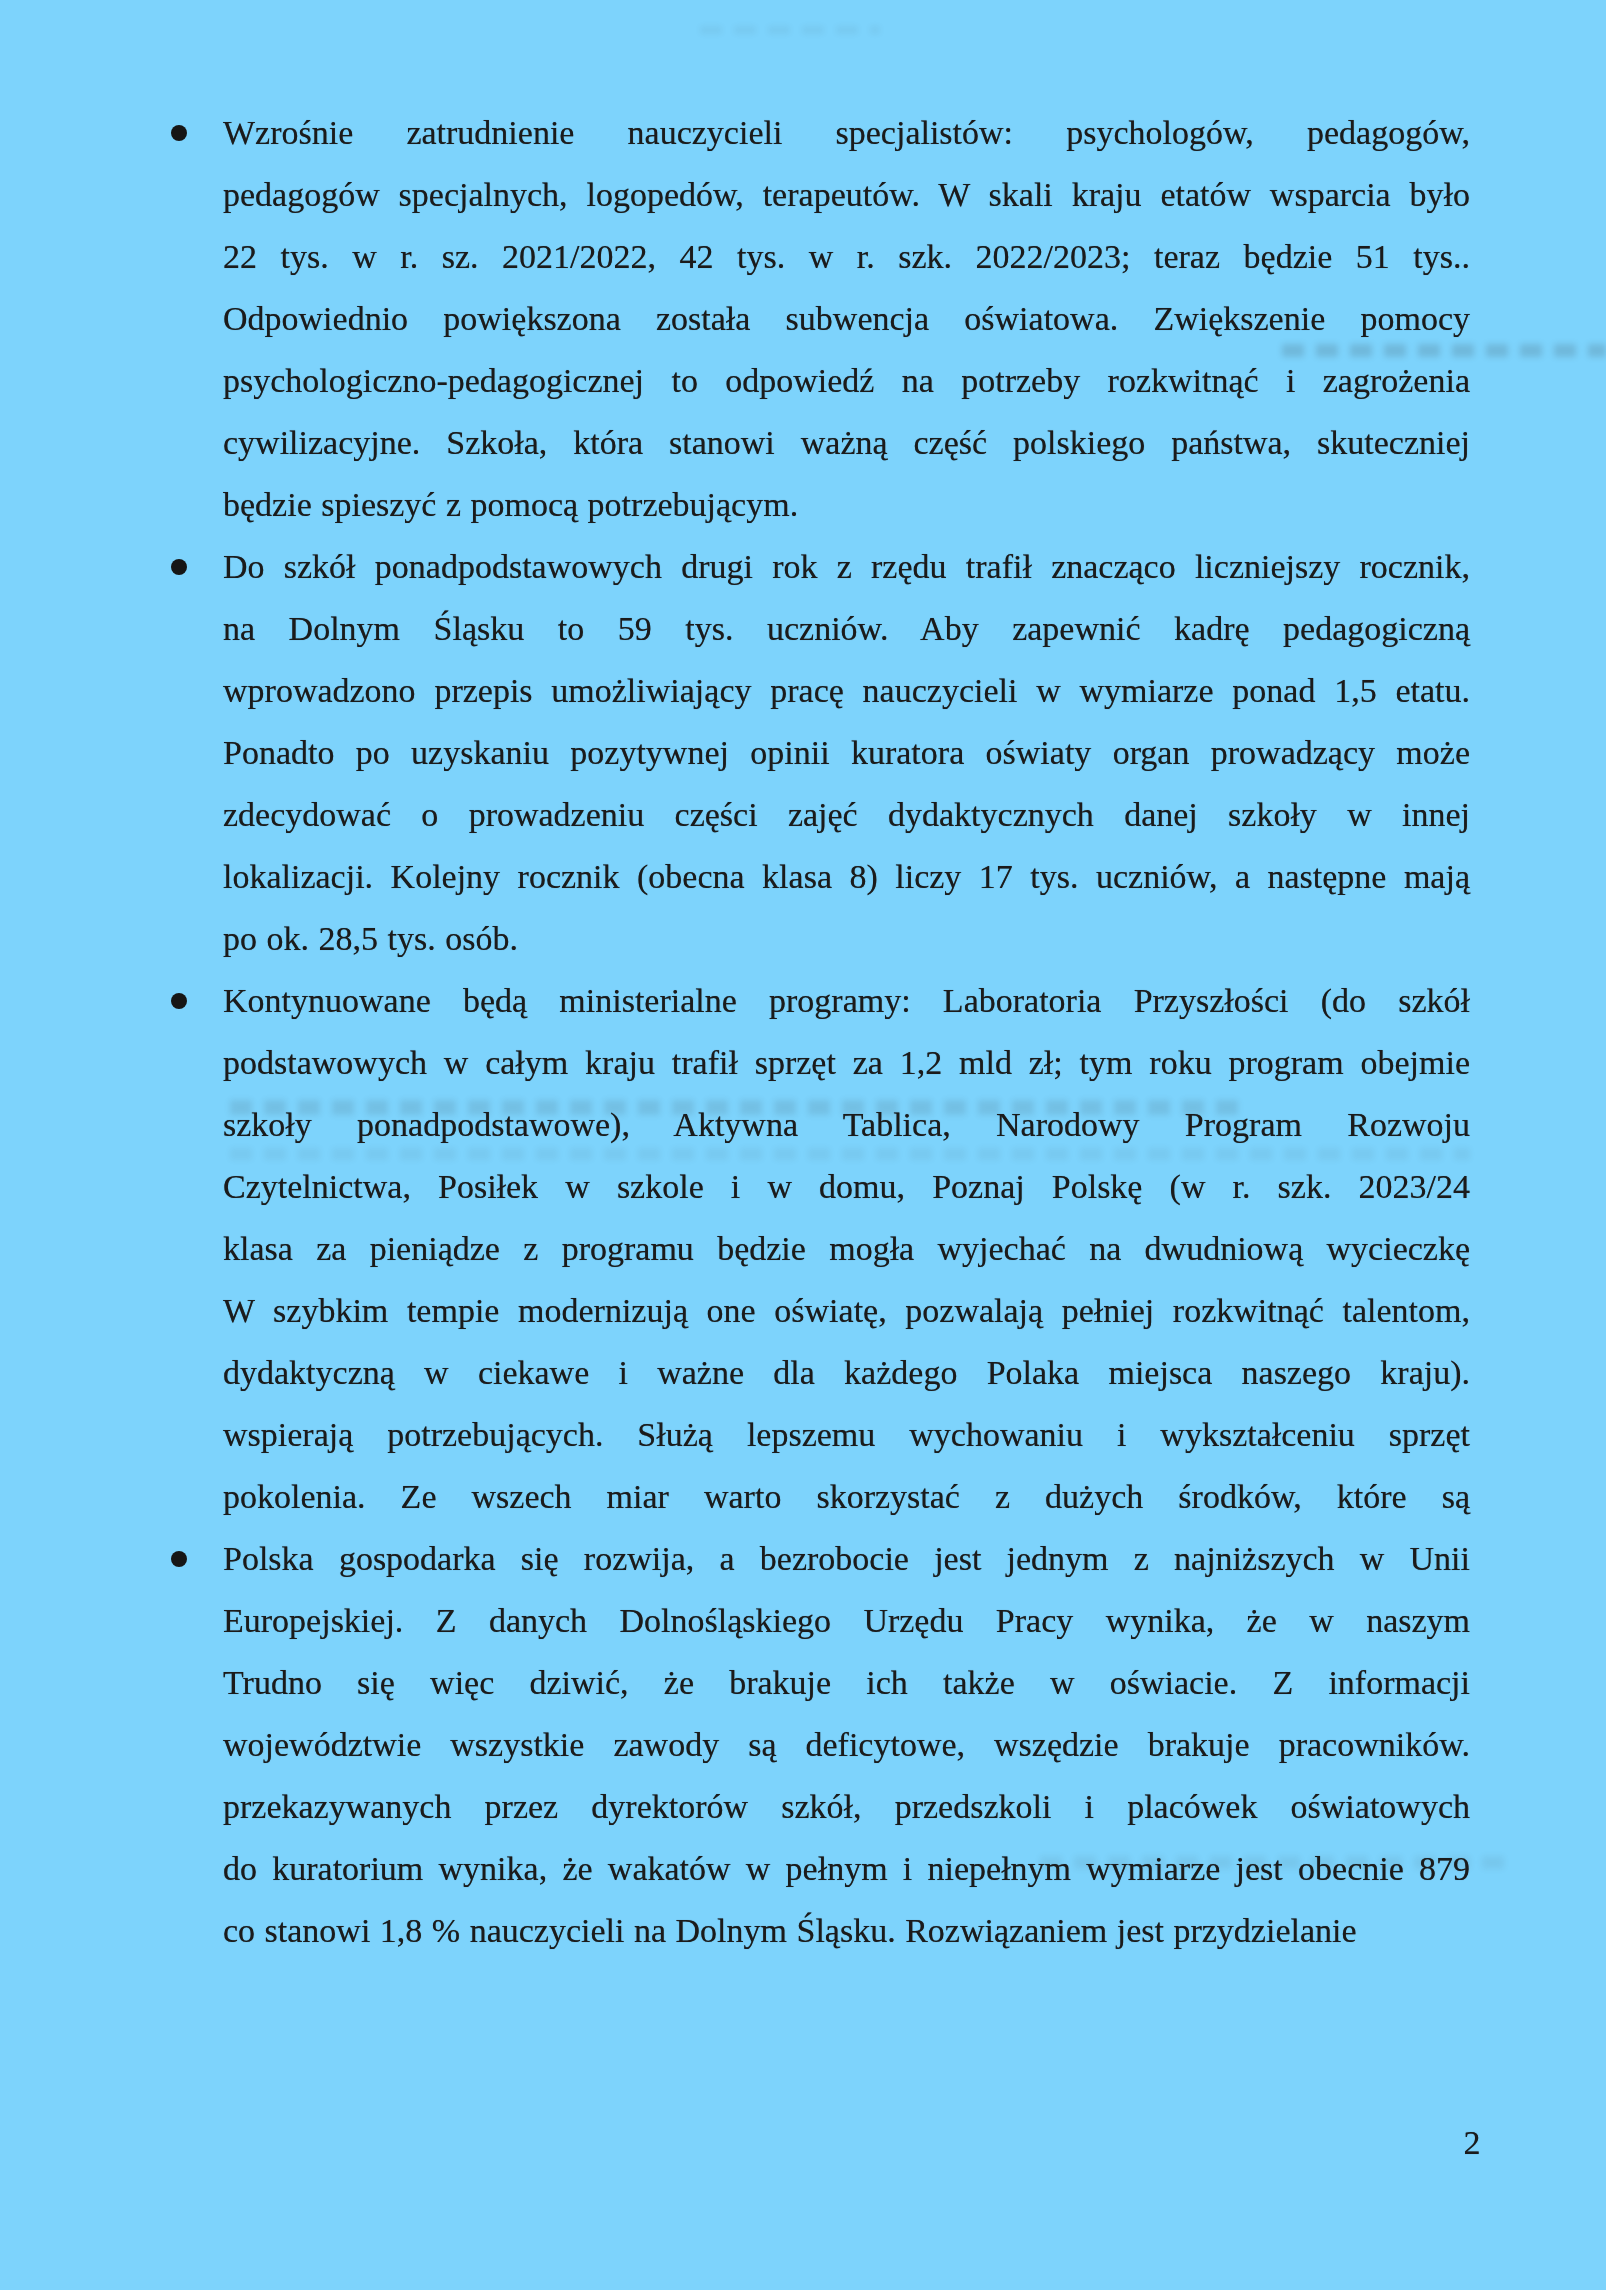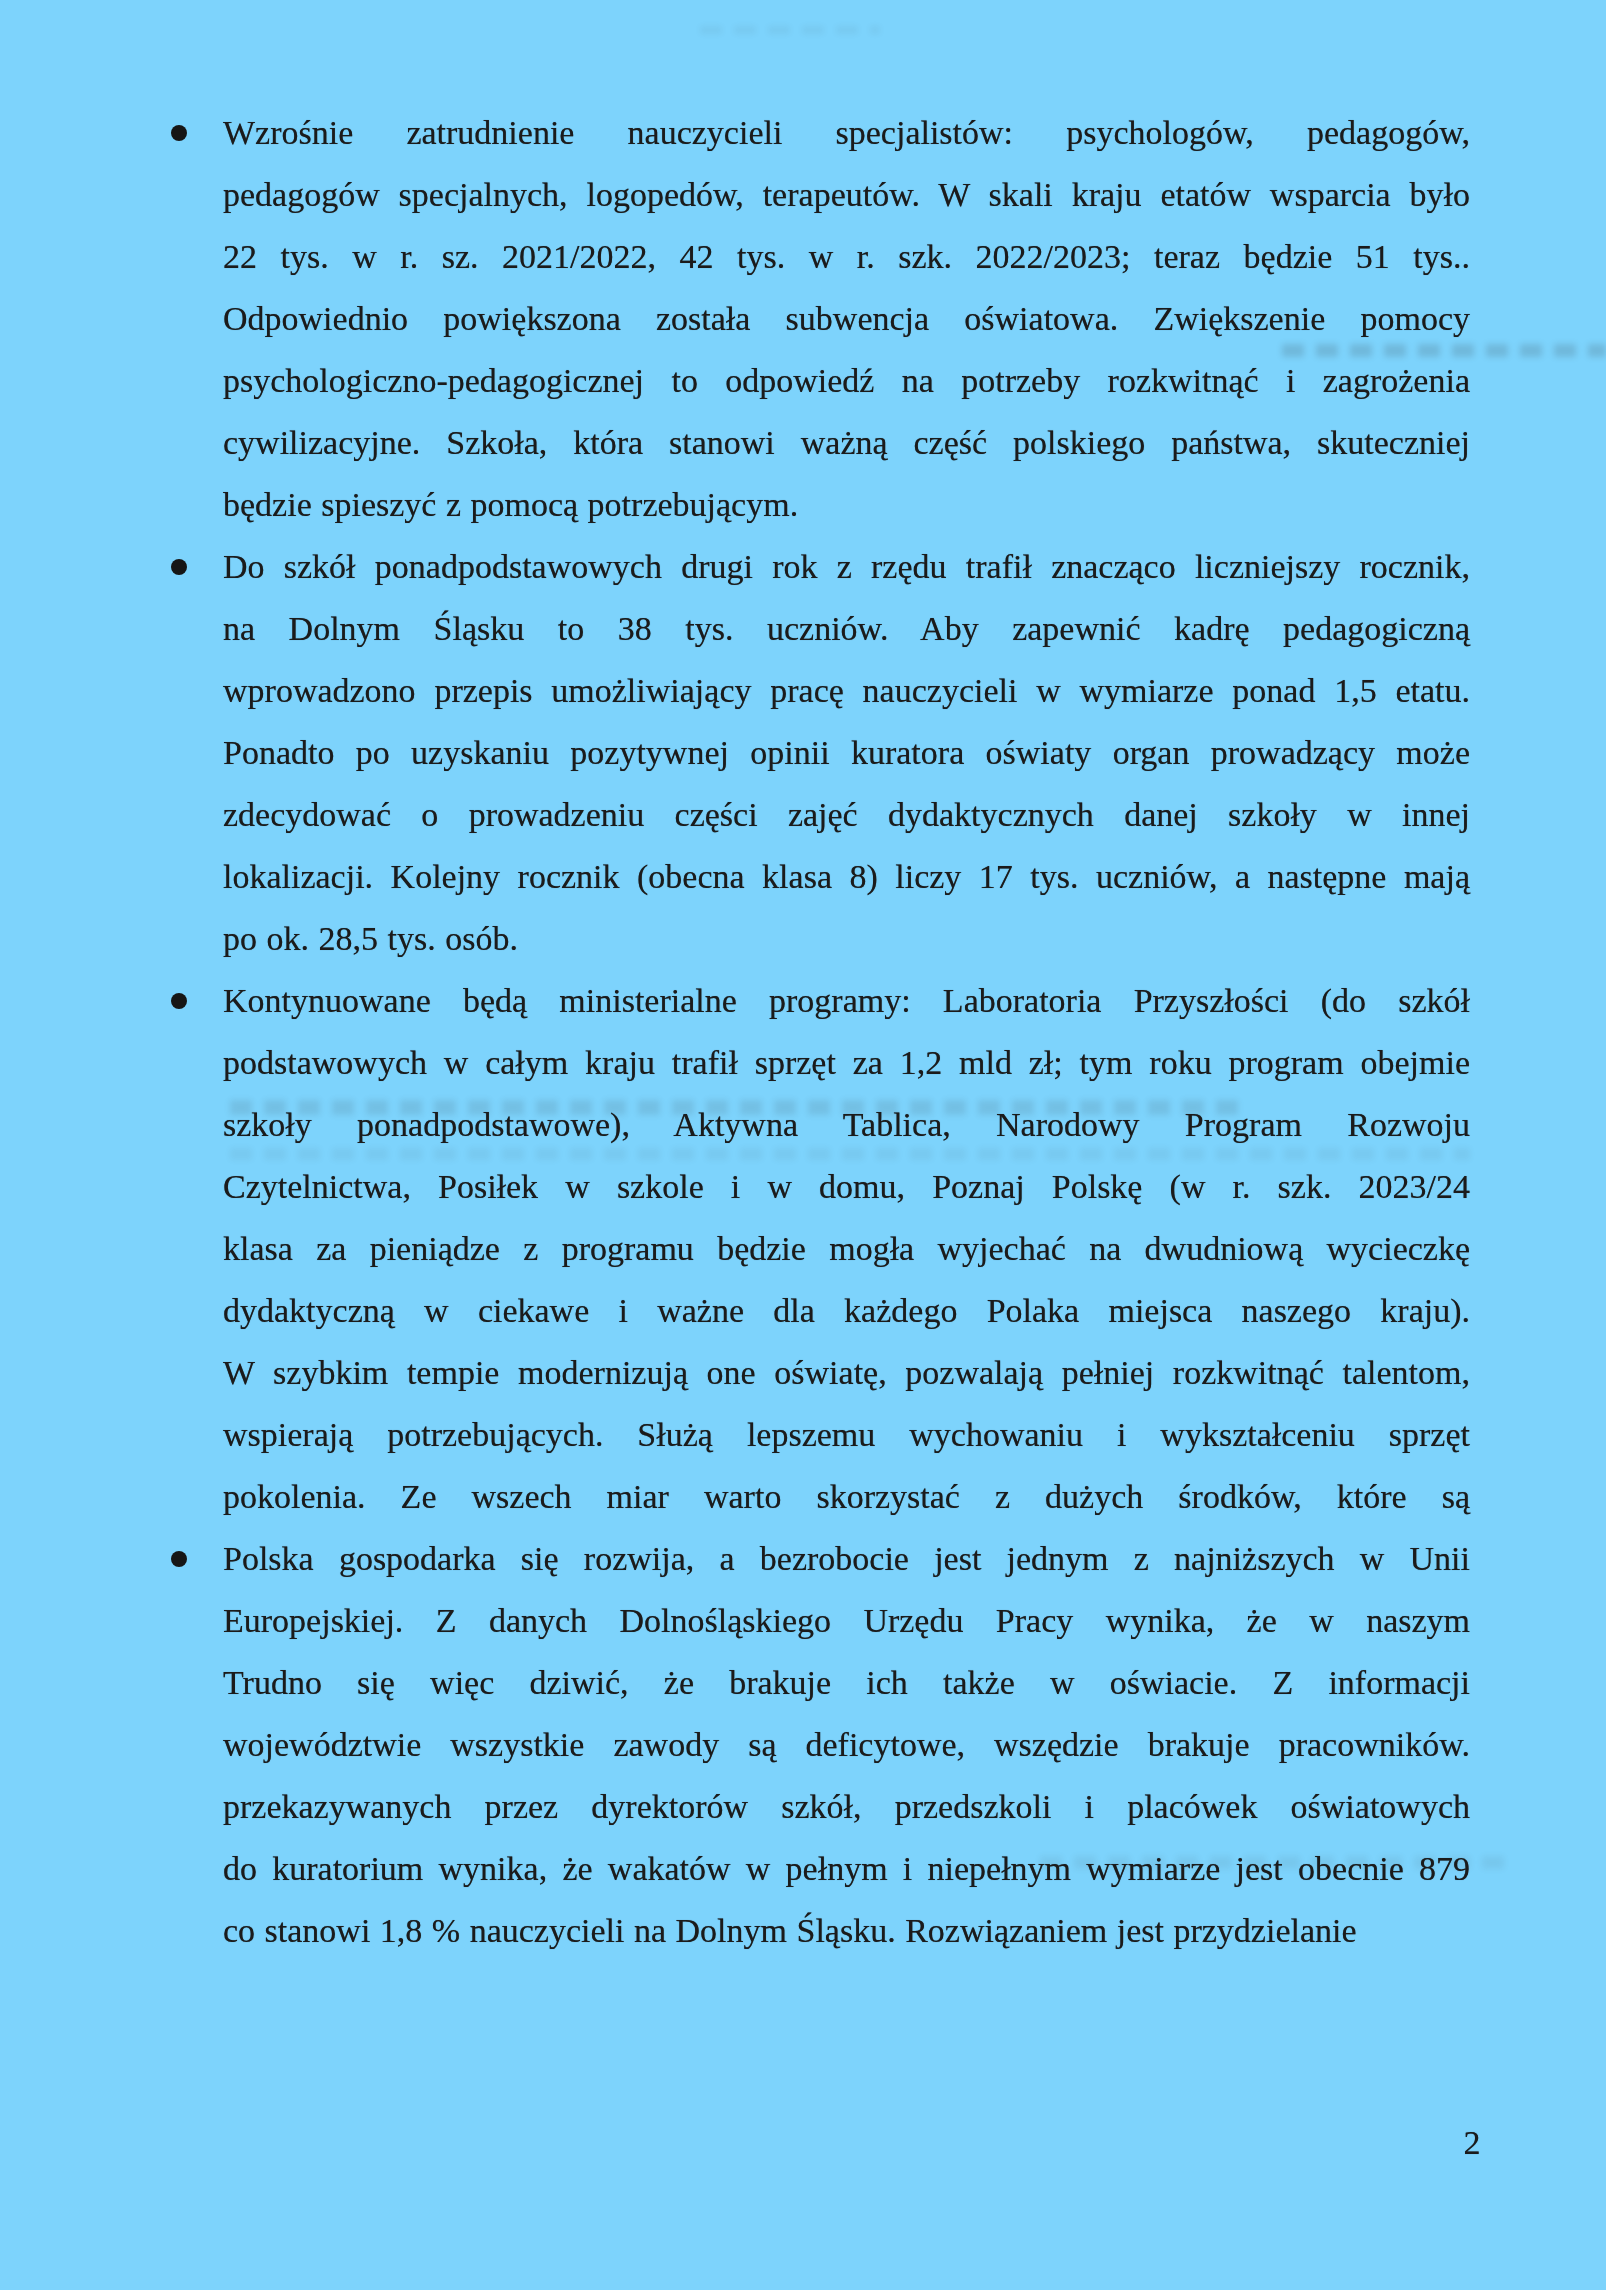--- a/index.html
+++ b/index.html
@@ -91,37 +91,37 @@
       <div class="line">22 tys. w r. sz. 2021/2022, 42 tys. w r. szk. 2022/2023; teraz będzie 51 tys..</div>
       <div class="line">Odpowiednio powiększona została subwencja oświatowa. Zwiększenie pomocy</div>
       <div class="line">psychologiczno-pedagogicznej to odpowiedź na potrzeby rozkwitnąć i zagrożenia</div>
       <div class="line">cywilizacyjne. Szkoła, która stanowi ważną część polskiego państwa, skuteczniej</div>
       <div class="line last">będzie spieszyć z pomocą potrzebującym.</div>
     </div>
 
     <div class="bullet">
       <span class="dot"></span>
       <div class="line">Do szkół ponadpodstawowych drugi rok z rzędu trafił znacząco liczniejszy rocznik,</div>
-      <div class="line">na Dolnym Śląsku to 38 tys. uczniów. Aby zapewnić kadrę pedagogiczną</div>
+      <div class="line">na Dolnym Śląsku to 59 tys. uczniów. Aby zapewnić kadrę pedagogiczną</div>
       <div class="line">wprowadzono przepis umożliwiający pracę nauczycieli w wymiarze ponad 1,5 etatu.</div>
       <div class="line">Ponadto po uzyskaniu pozytywnej opinii kuratora oświaty organ prowadzący może</div>
       <div class="line">zdecydować o prowadzeniu części zajęć dydaktycznych danej szkoły w innej</div>
       <div class="line">lokalizacji. Kolejny rocznik (obecna klasa 8) liczy 17 tys. uczniów, a następne mają</div>
       <div class="line last">po ok. 28,5 tys. osób.</div>
     </div>
 
     <div class="bullet">
       <span class="dot"></span>
       <div class="line">Kontynuowane będą ministerialne programy: Laboratoria Przyszłości (do szkół</div>
       <div class="line">podstawowych w całym kraju trafił sprzęt za 1,2 mld zł; tym roku program obejmie</div>
       <div class="line">szkoły ponadpodstawowe), Aktywna Tablica, Narodowy Program Rozwoju</div>
       <div class="line">Czytelnictwa, Posiłek w szkole i w domu, Poznaj Polskę (w r. szk. 2023/24</div>
       <div class="line">klasa za pieniądze z programu będzie mogła wyjechać na dwudniową wycieczkę</div>
+      <div class="line">W szybkim tempie modernizują one oświatę, pozwalają pełniej rozkwitnąć talentom,</div>
       <div class="line">dydaktyczną w ciekawe i ważne dla każdego Polaka miejsca naszego kraju).</div>
-      <div class="line">W szybkim tempie modernizują one oświatę, pozwalają pełniej rozkwitnąć talentom,</div>
       <div class="line">wspierają potrzebujących. Służą lepszemu wychowaniu i wykształceniu sprzęt</div>
       <div class="line">pokolenia. Ze wszech miar warto skorzystać z dużych środków, które są</div>
     </div>
 
     <div class="bullet">
       <span class="dot"></span>
       <div class="line">Polska gospodarka się rozwija, a bezrobocie jest jednym z najniższych w Unii</div>
       <div class="line">Europejskiej. Z danych Dolnośląskiego Urzędu Pracy wynika, że w naszym</div>
       <div class="line">Trudno się więc dziwić, że brakuje ich także w oświacie. Z informacji</div>
       <div class="line">województwie wszystkie zawody są deficytowe, wszędzie brakuje pracowników.</div>

